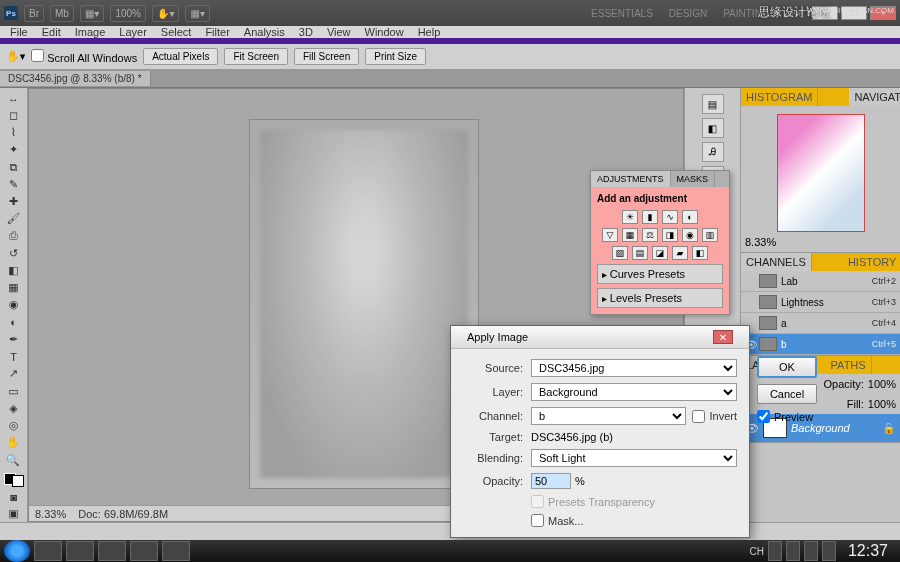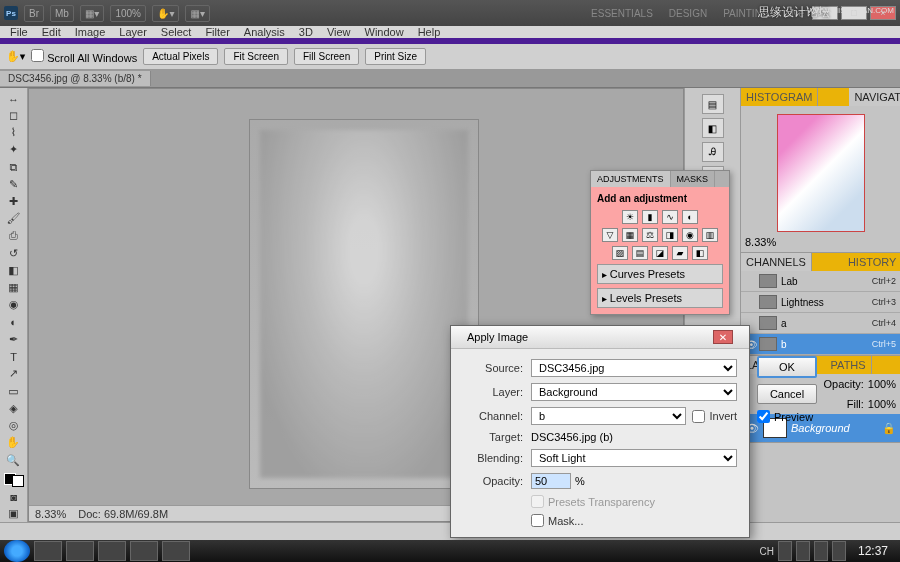--- a/index.html
+++ b/index.html
@@ -61,21 +61,21 @@
 .dialog .dbody label { text-align:right; font-size:11px; color:#333; }
 .dialog select,.dialog input[type=text] { border:1px solid #999; background:#fff; padding:1px 3px; font-size:11px; width:100%; }
 .dialog .dbtns { position:absolute; right:-68px; top:30px; display:flex; flex-direction:column; gap:6px; }
 .dialog .dbtn { width:60px; padding:3px; background:linear-gradient(#fafafa,#ddd); border:1px solid #888; border-radius:2px; text-align:center; font-size:11px; }
 .dialog .dbtn.primary { border:2px solid #4a90d9; }
 .dialog .chk { display:flex; align-items:center; gap:4px; font-size:11px; }
 .taskbar { position:absolute; bottom:0; left:0; right:0; height:22px; background:linear-gradient(#333,#111); display:flex; align-items:center; padding:0 4px; gap:4px; }
 .taskbar .start { width:26px;height:22px; background:radial-gradient(circle,#4af 30%,#16c 70%); border-radius:50%; }
 .taskbar .titem { width:28px;height:20px; background:#444; border:1px solid #666; }
 .taskbar .tspacer { flex:1; }
-.taskbar .clock { color:#eee; font-size:12px; padding:0 8px; }
+.taskbar .clock { color:#eee; font-size:16px; padding:0 8px; }
 .watermark { position:absolute; top:4px; right:70px; color:#ddd; font-size:12px; font-weight:normal; text-shadow:0 0 3px #000; z-index:50; }
 .watermark2 { position:absolute; top:6px; right:6px; color:#ddd; font-size:8px; z-index:50; }
 .statusbar { height:18px; background:#cfcfcf; border-top:1px solid #999; display:flex; align-items:center; padding:0 6px; font-size:10px; color:#444; }
 </style>
 </head>
 <body>
 
 <div class="watermark">思缘设计论坛</div>
 <div class="watermark2">WWW.MISSYUAN.COM</div>
 

